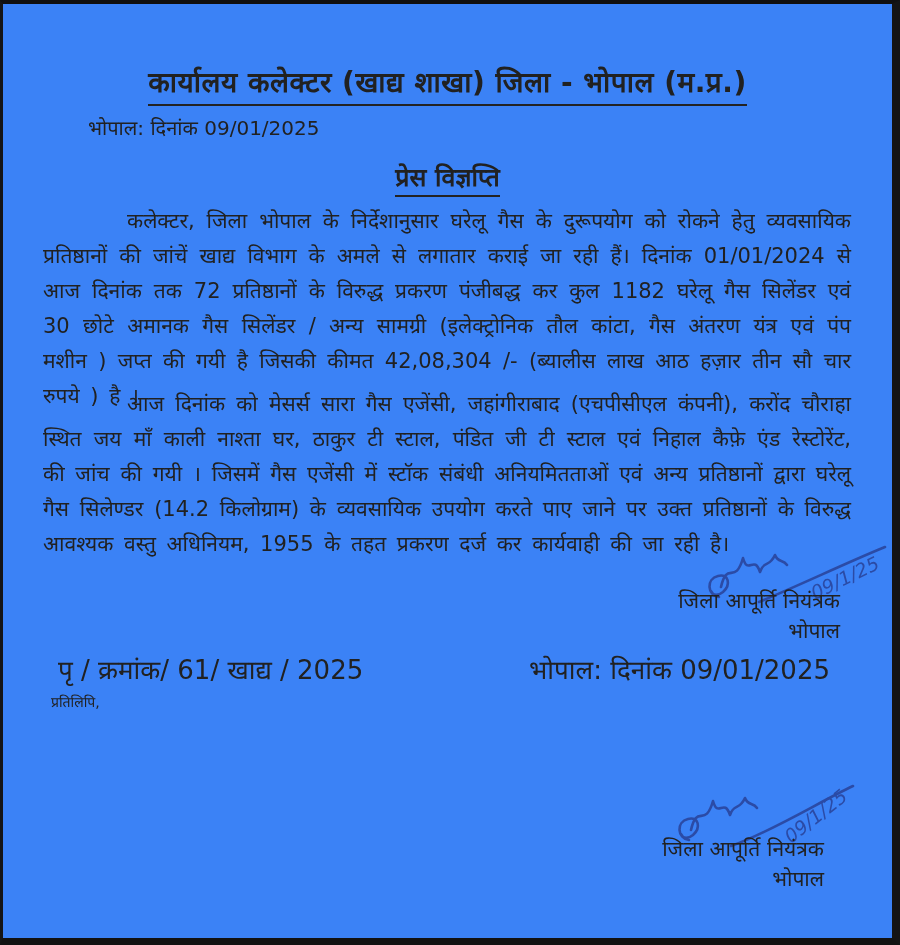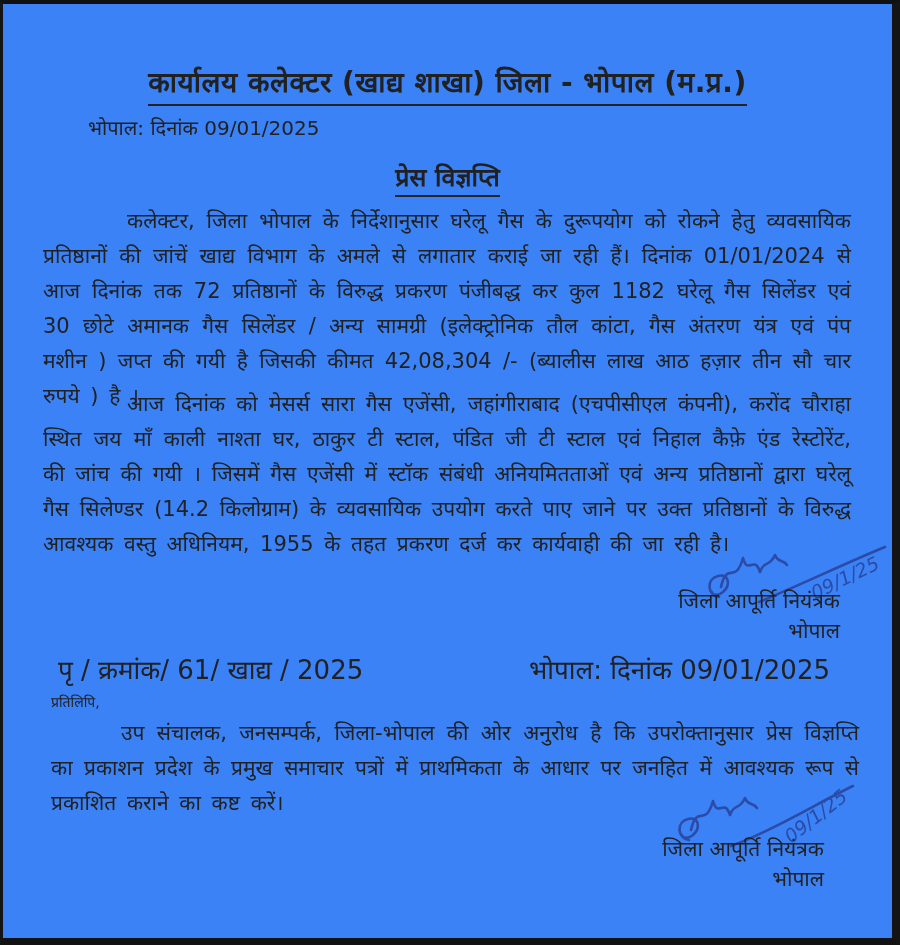--- a/index.html
+++ b/index.html
@@ -161,21 +161,20 @@
     <div>भोपाल</div>
   </div>
 
   <div class="ref-row-2">
     <span>पृ / क्रमांक/ 61/ खाद्य / 2025</span>
     <span>भोपाल: दिनांक 09/01/2025</span>
   </div>
 
   <div class="copy-label">प्रतिलिपि,</div>
 
-  <p class="copy-para">उप संचालक, जनसम्पर्क,  जिला-भोपाल की ओर अनुरोध है कि उपरोक्तानुसार प्रेस विज्ञप्ति का प्रकाशन प्रदेश के प्रमुख समाचार पत्रों में प्राथमिकता के आधार पर जनहित में आवश्यक रूप से प्रकाशित कराने का कष्ट करें।</p>
 
   <svg class="sign-svg sig-svg-bottom" width="200" height="72" viewBox="0 0 200 72">
     <path class="sig-stroke" d="M18,58 C6,56 5,40 17,37 C28,34 30,46 22,53 C17,57 12,57 10,52"></path>
     <path class="sig-stroke" d="M20,48 C26,21 34,47 42,19 C47,37 53,15 59,33 C63,21 68,29 74,16 C77,24 82,20 86,26"></path>
     <path class="sig-stroke" d="M60,64 C100,50 148,20 182,4"></path>
     <text class="sig-date" transform="translate(120,62) rotate(-38)">09/1/25</text>
   </svg>
 
   <div class="sign-block sign-bottom">
     <div>जिला आपूर्ति नियंत्रक</div>

